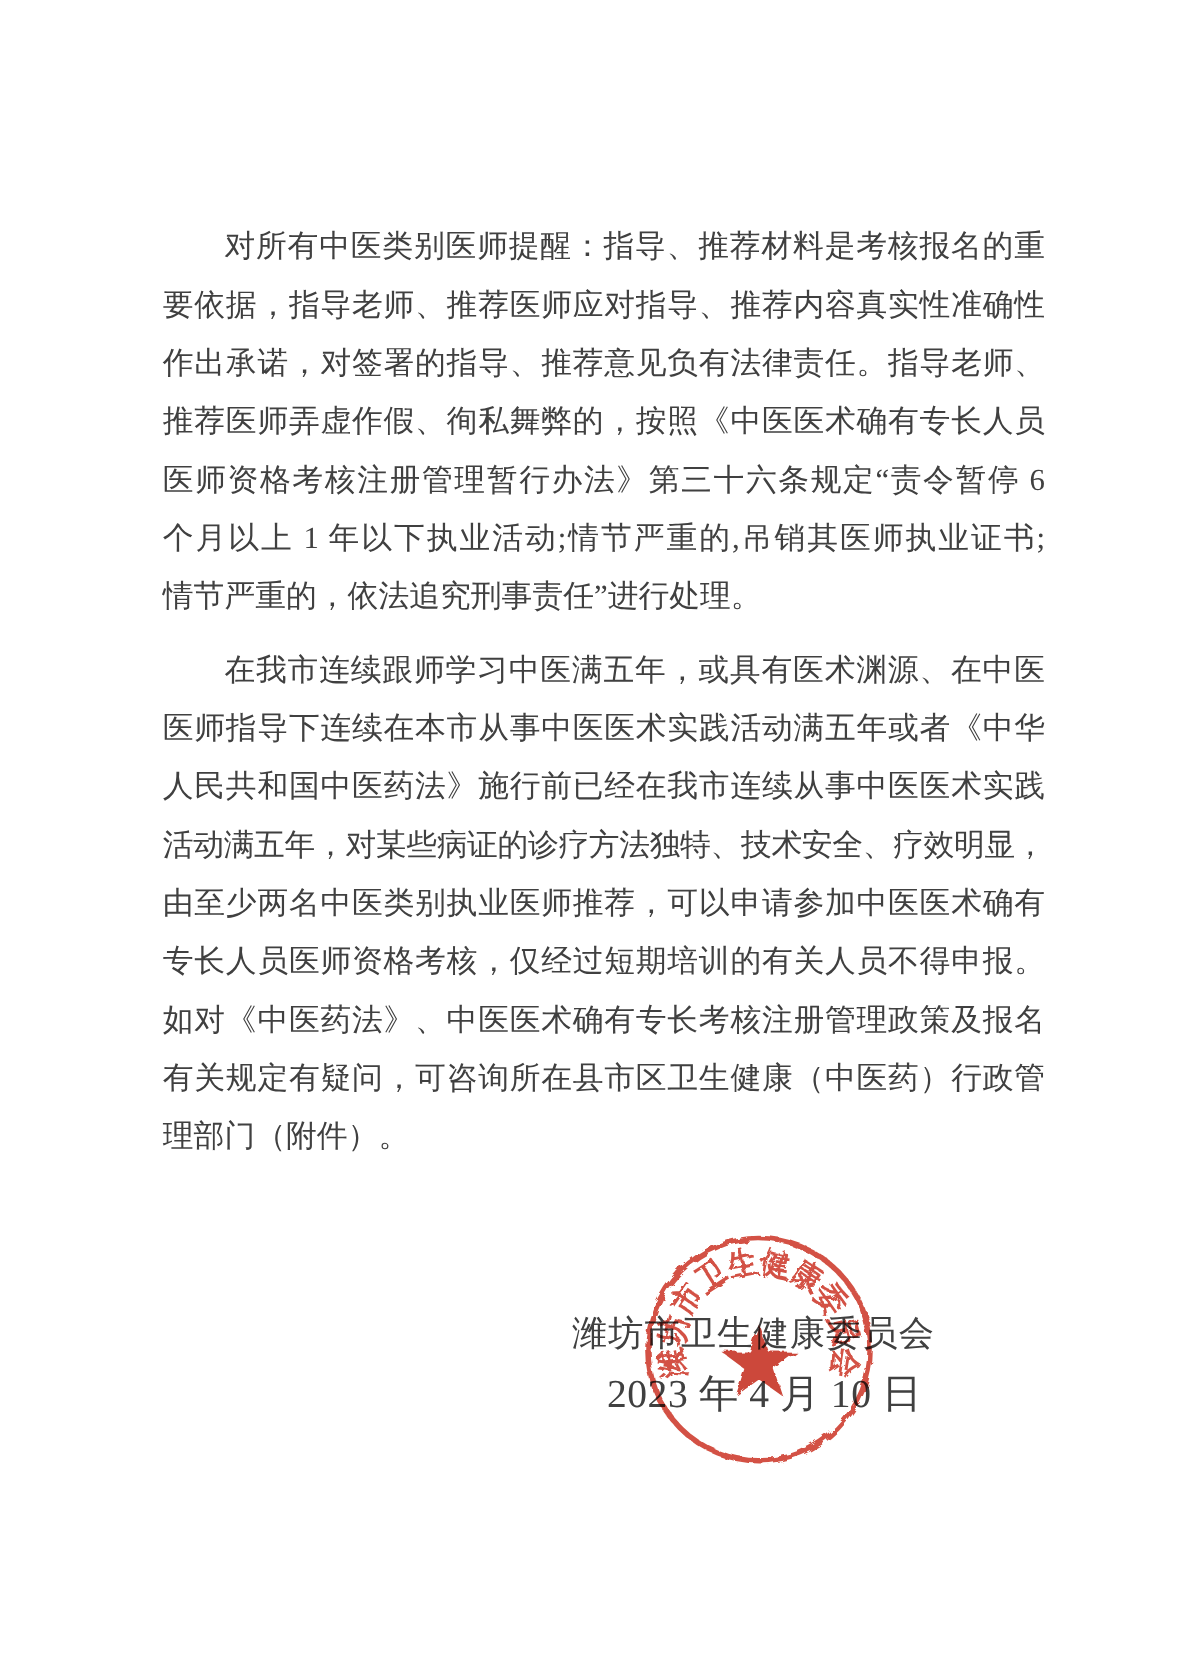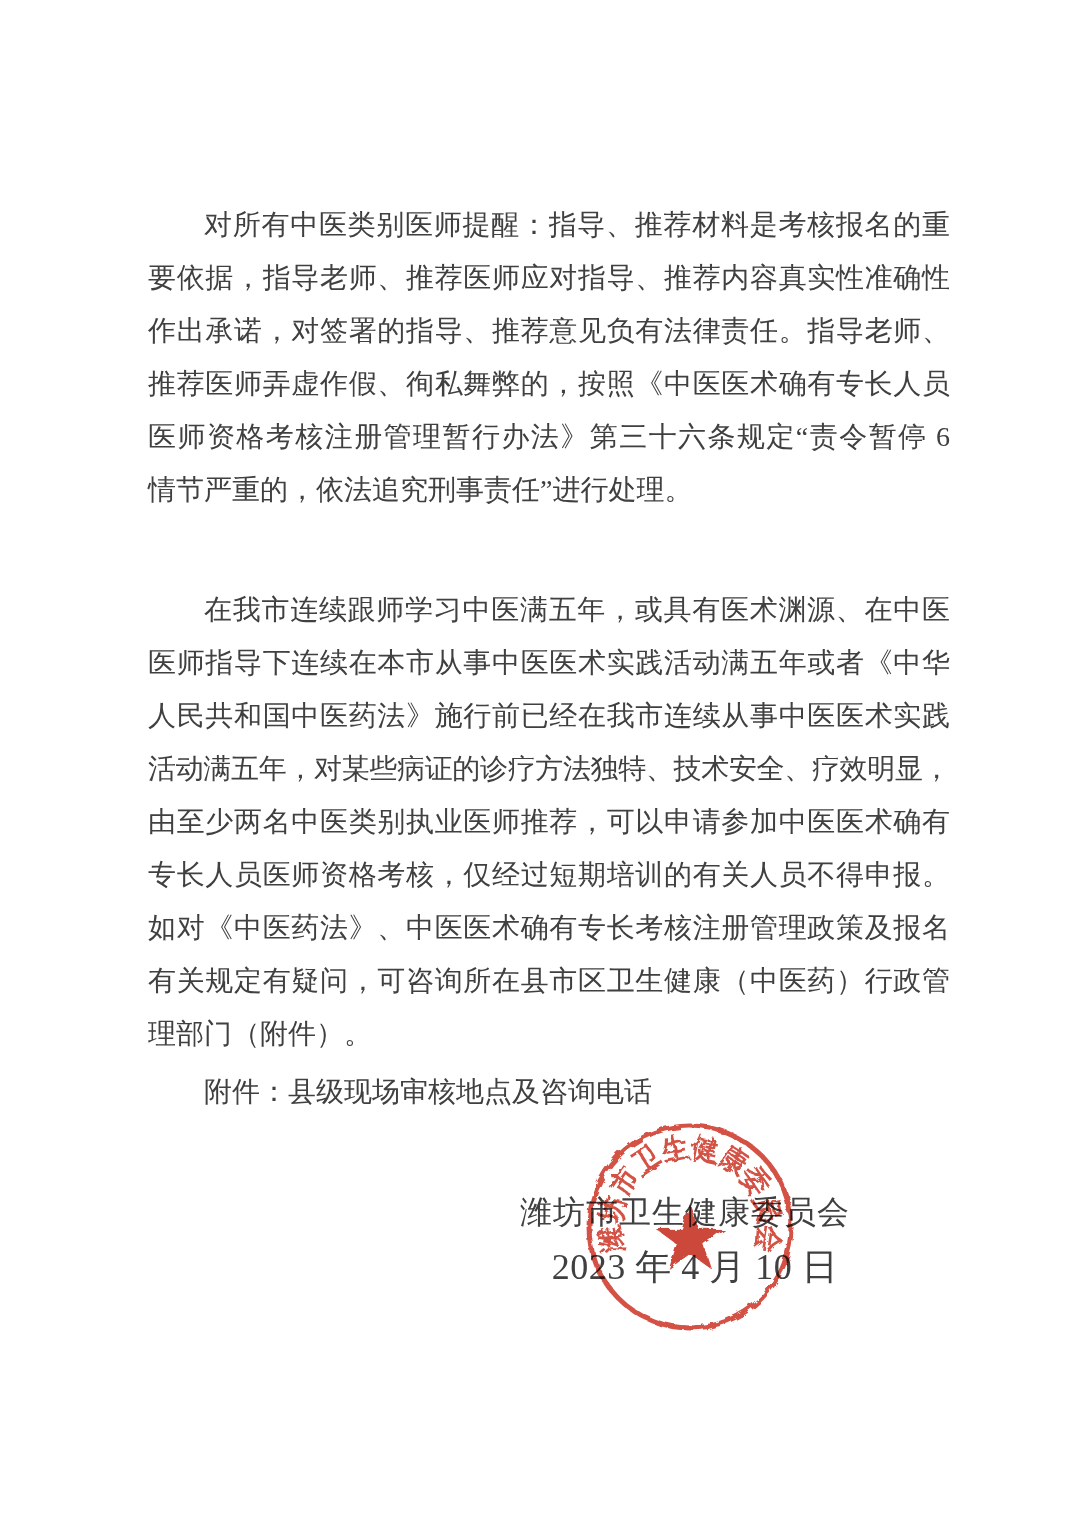--- a/index.html
+++ b/index.html
@@ -39,38 +39,36 @@
 <body>
 
 <div class="page">
 
   <section class="para" style="top:198px">
     <div class="line indent">对所有中医类别医师提醒：指导、推荐材料是考核报名的重</div>
     <div class="line">要依据，指导老师、推荐医师应对指导、推荐内容真实性准确性</div>
     <div class="line">作出承诺，对签署的指导、推荐意见负有法律责任。指导老师、</div>
     <div class="line">推荐医师弄虚作假、徇私舞弊的，按照《中医医术确有专长人员</div>
     <div class="line">医师资格考核注册管理暂行办法》第三十六条规定“责令暂停 6</div>
+    <div class="line">个月以上 1 年以下执业活动;情节严重的,吊销其医师执业证书;</div>
     <div class="line last">情节严重的，依法追究刑事责任”进行处理。</div>
   </section>
 
   <section class="para" style="top:583px">
     <div class="line indent">在我市连续跟师学习中医满五年，或具有医术渊源、在中医</div>
     <div class="line">医师指导下连续在本市从事中医医术实践活动满五年或者《中华</div>
     <div class="line">人民共和国中医药法》施行前已经在我市连续从事中医医术实践</div>
     <div class="line tight">活动满五年，对某些病证的诊疗方法独特、技术安全、疗效明显，</div>
     <div class="line">由至少两名中医类别执业医师推荐，可以申请参加中医医术确有</div>
     <div class="line">专长人员医师资格考核，仅经过短期培训的有关人员不得申报。</div>
     <div class="line">如对《中医药法》、中医医术确有专长考核注册管理政策及报名</div>
     <div class="line">有关规定有疑问，可咨询所在县市区卫生健康（中医药）行政管</div>
     <div class="line last">理部门（附件）。</div>
   </section>
 
-  <section class="attach-block">
-    <div class="line indent last">附件：县级现场审核地点及咨询电话</div>
-  </section>
 
   <div class="sig-block">
     <div class="sig-text">潍坊市卫生健康委员会</div>
   </div>
 
   <div class="date-block">
     <div class="date-text">2023 年 4 月 10 日</div>
   </div>
 
   <svg class="seal-svg" viewBox="0 0 250 250" aria-hidden="true">

